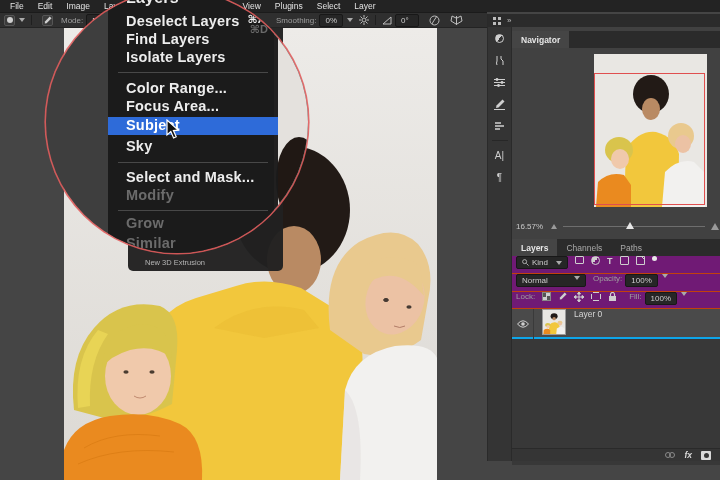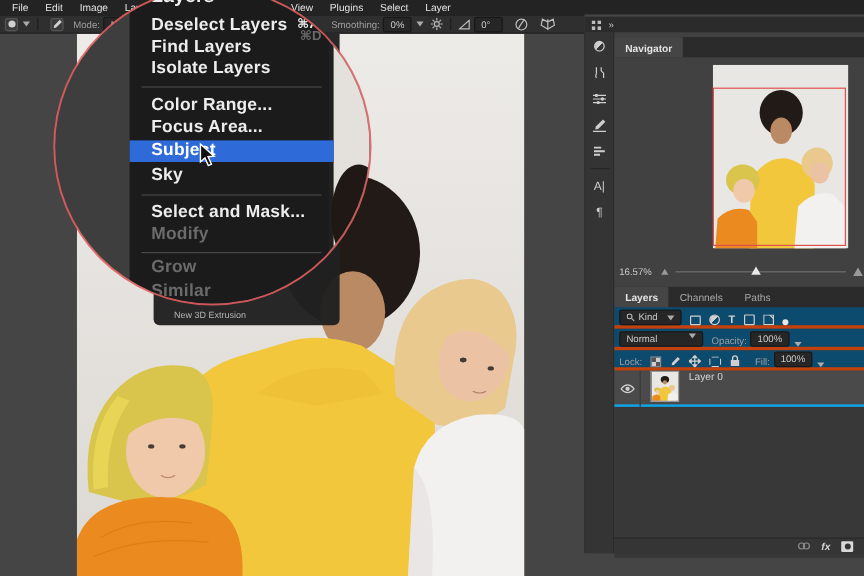--- a/index.html
+++ b/index.html
@@ -79,22 +79,22 @@
     border:1px solid #e04f4f; }
   .nav-zoomrow { position:absolute; left:0; bottom:2px; width:209px; height:14px;
     display:flex; align-items:center; font-size:8px; color:#c9c9c9; }
   .slider-track { position:relative; flex:1; height:1px; background:#6e6e6e; margin:0 6px; }
   .slider-thumb { position:absolute; left:44%; top:-4px; width:0; height:0;
     border-left:4px solid transparent; border-right:4px solid transparent;
     border-bottom:7px solid #e8e8e8; }
   .tri { width:0; height:0; }
   .mtn-s { border-left:3px solid transparent; border-right:3px solid transparent; border-bottom:5px solid #9a9a9a; margin-left:8px; }
   .mtn-b { border-left:4px solid transparent; border-right:4px solid transparent; border-bottom:7px solid #9a9a9a; margin-right:2px; }
-  .row { position:relative; height:18px; display:flex; align-items:flex-end; font-size:8px;
-    color:#9f9f9f; background:#0c4a6e; border-bottom:3px solid #c2410c; padding-left:4px; }
+  .row { position:relative; height:18px; display:flex; align-items:flex-start; font-size:8px;
+    color:#9f9f9f; background:#701a75; border-bottom:1px solid #c2410c; padding-left:4px; }
   .ficon { margin-left:7px; display:flex; align-items:center; justify-content:center;
     color:#d0d0d0; font-size:9px; font-weight:700; }
   .sq { width:9px; height:8px; border:1px solid #cfcfcf; border-radius:1px; }
   .halfc { width:9px; height:9px; border-radius:50%; border:1px solid #cfcfcf;
     background:linear-gradient(135deg,#cfcfcf 50%,transparent 50%); }
   .dot { width:5px; height:5px; border-radius:50%; background:#e8e8e8; }
   .checker { width:9px; height:9px;
     background:conic-gradient(#cfcfcf 25%,#555 0 50%,#cfcfcf 0 75%,#555 0); border:1px solid #888; }
   .layers-list { position:relative; height:156px; background:#383838; }
   .layer-row { position:relative; height:30px; background:#4a4a4a; display:flex; align-items:flex-start;

